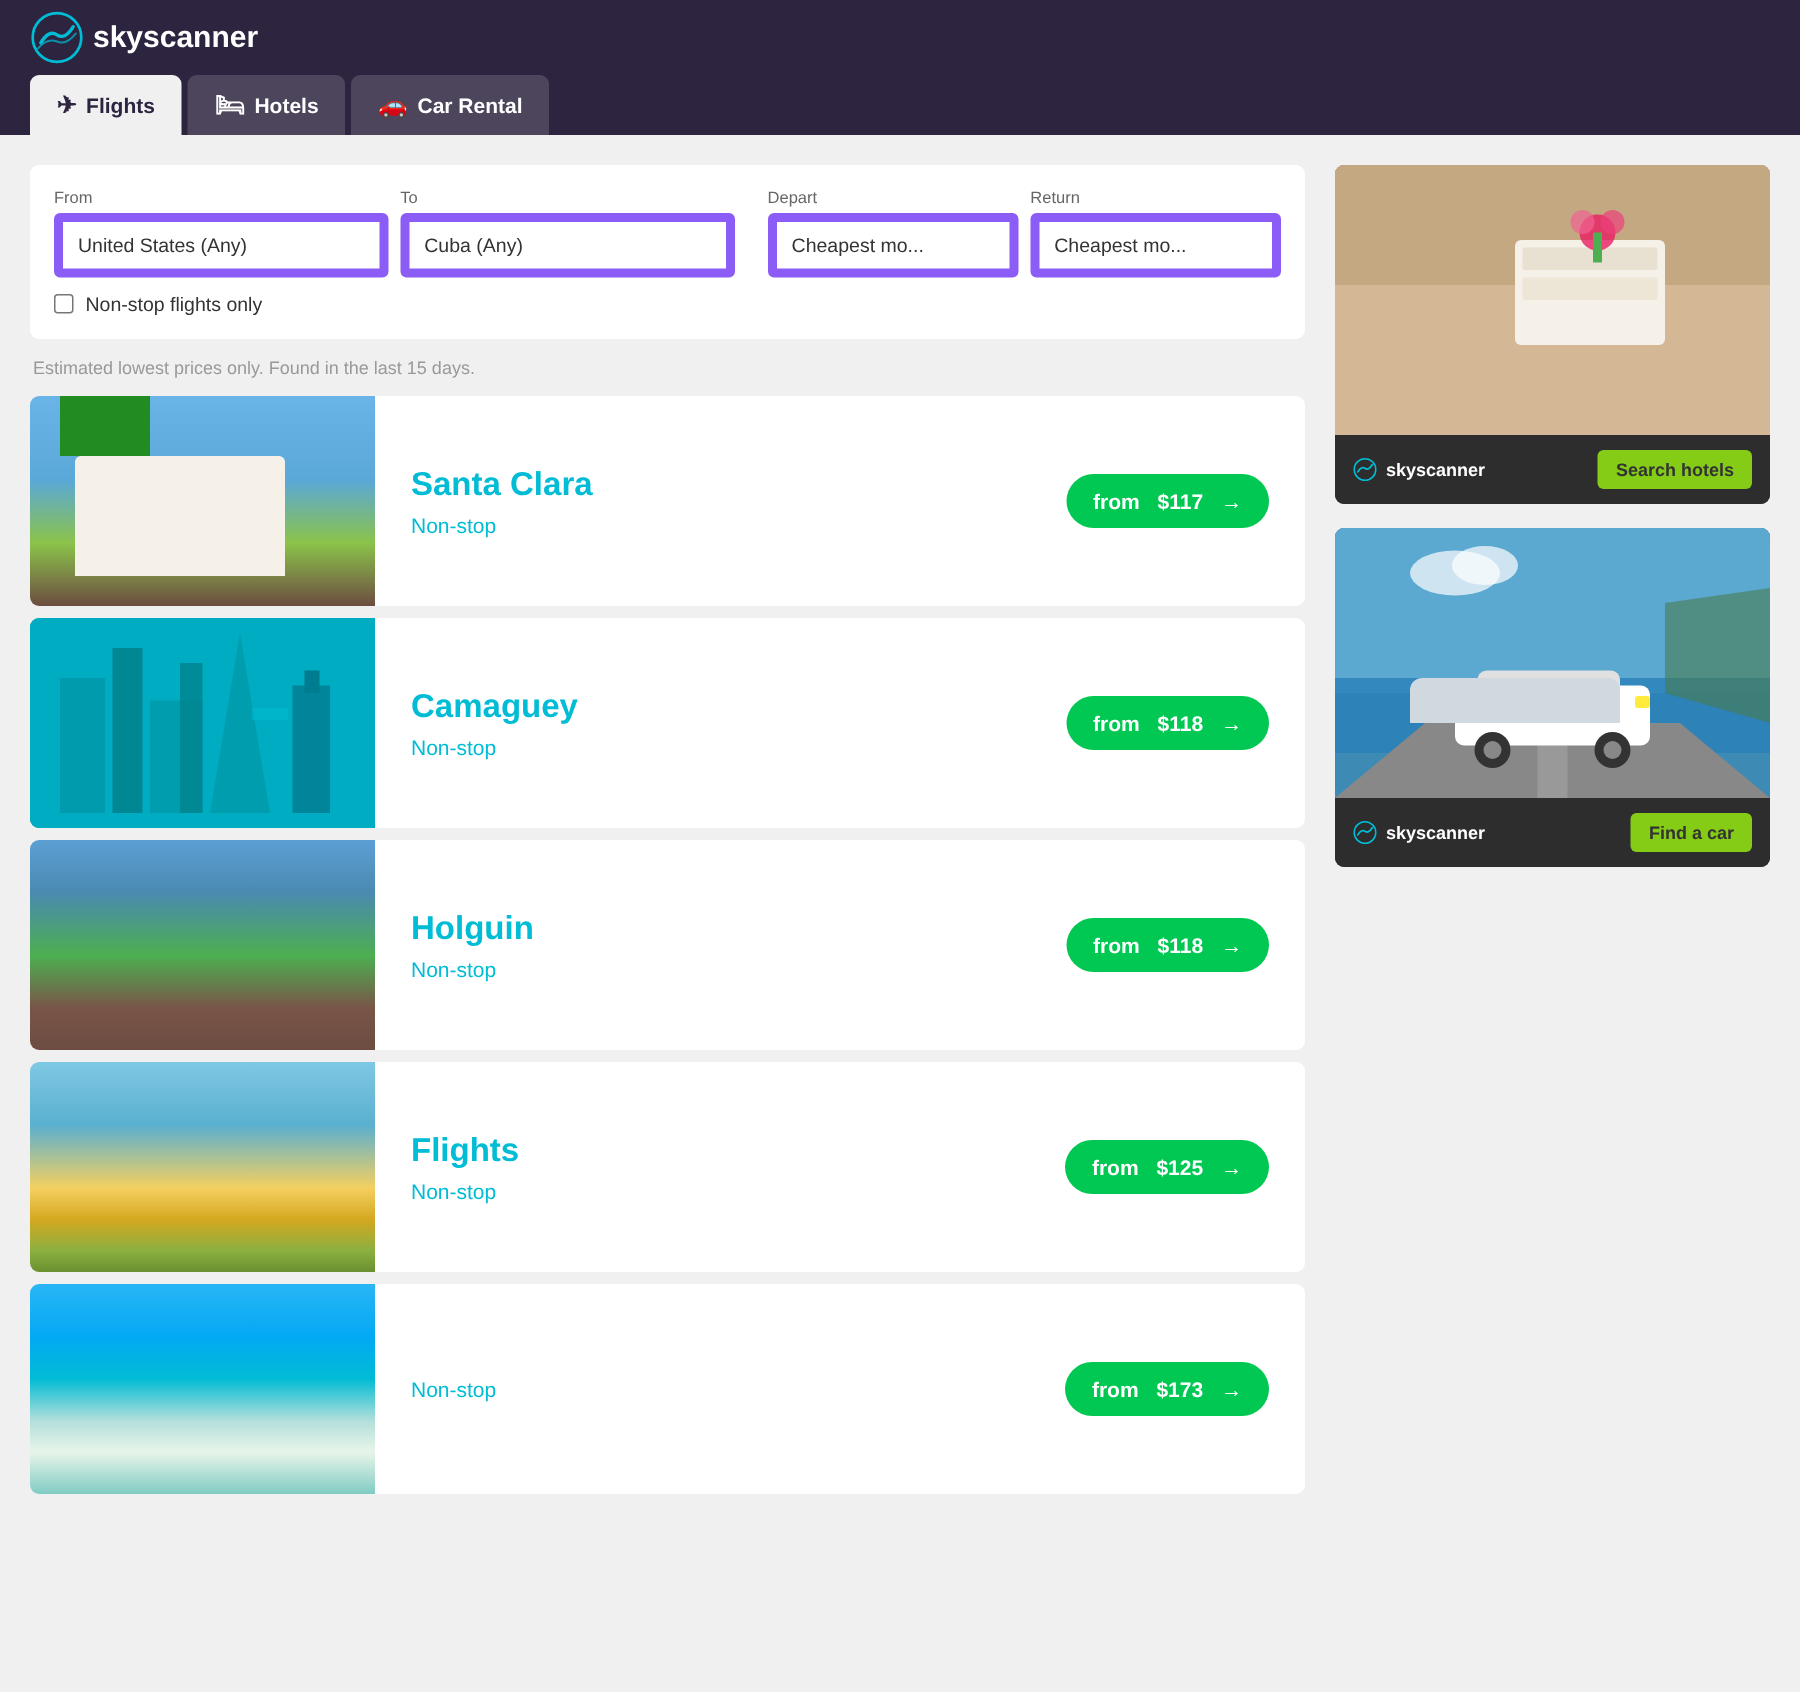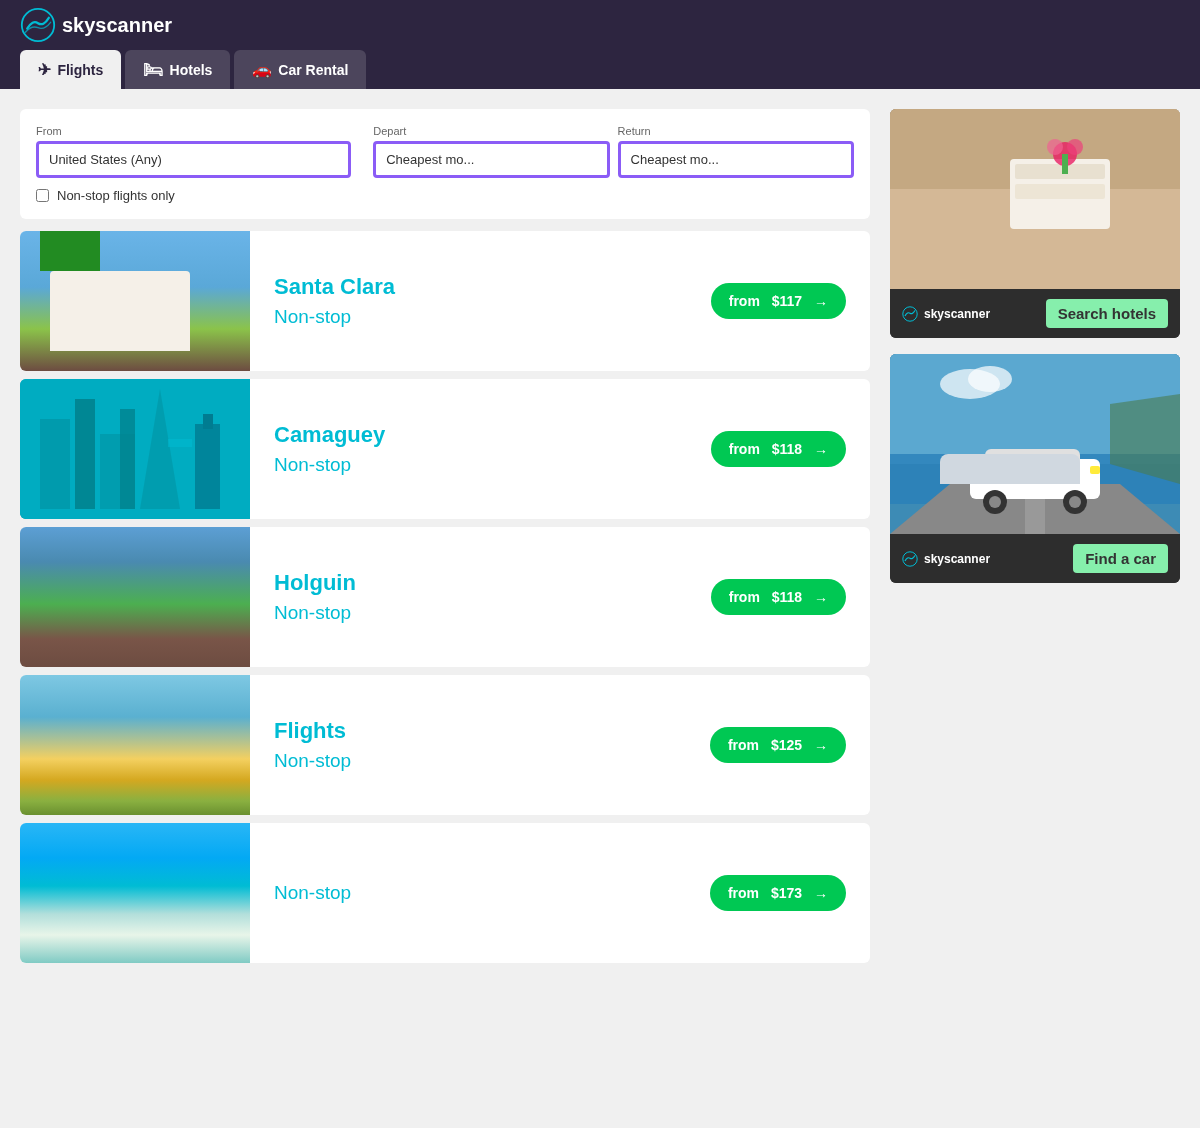--- a/index.html
+++ b/index.html
@@ -139,21 +139,21 @@
     .field-group.from { flex: 2; }
     .field-group.to { flex: 2; }
     .field-group.depart { flex: 1.5; margin-left: 14px; }
     .field-group.return { flex: 1.5; }
     .field-label {
       font-size: 11px;
       color: #666;
       font-weight: 500;
     }
     .field-input {
-      border: 3px solid #8b5cf6;
+      border: 6px solid #8b5cf6;
       border-radius: 4px;
       padding: 8px 10px;
       font-size: 13px;
       color: #333;
       cursor: pointer;
       background: white;
     }
     .checkbox-row {
       display: flex;
       align-items: center;
@@ -202,21 +202,21 @@
       justify-content: center;
       position: relative;
     }
     .destination-name {
       font-size: 22px;
       font-weight: 700;
       color: #00bcd4;
       margin-bottom: 6px;
     }
     .flight-type {
-      font-size: 19px;
+      font-size: 14px;
       color: #00bcd4;
     }
     .price-btn {
       position: absolute;
       right: 24px;
       top: 50%;
       transform: translateY(-50%);
       background: #00c853;
       color: white;
       border: none;
@@ -263,26 +263,26 @@
     }
     .ad-logo-text {
       color: white;
       font-size: 12px;
       font-weight: 600;
       display: flex;
       align-items: center;
       gap: 4px;
     }
     .ad-btn {
-      background: #86efac;
+      background: #84cc16;
       color: #333;
       border: none;
       border-radius: 4px;
       padding: 6px 12px;
-      font-size: 15px;
+      font-size: 12px;
       font-weight: 700;
       cursor: pointer;
     }
 
     
     .santa-clara-img {
       background: linear-gradient(180deg, #6ab4e8 0%, #5aa8d8 40%, #8bc34a 70%, #6d4c41 100%);
       position: relative;
     }
     .santa-clara-img::before {
@@ -397,35 +397,40 @@
 <div class="main-content">
 
   <div class="left-panel">
 
     <div class="search-form">
       <div class="search-fields">
         <div class="field-group from">
           <span class="field-label">From</span>
           <div class="field-input">United States (Any)</div>
         </div>
+        <div class="field-group to">
+          <span class="field-label">To</span>
+          <div class="field-input">Cuba (Any)</div>
+        </div>
         <div class="field-group depart">
           <span class="field-label">Depart</span>
           <div class="field-input">Cheapest mo...</div>
         </div>
         <div class="field-group return">
           <span class="field-label">Return</span>
           <div class="field-input">Cheapest mo...</div>
         </div>
       </div>
       <label class="checkbox-row">
         <input type="checkbox" style="">
         <span>Non-stop flights only</span>
       </label>
     </div>
 
+    <p class="price-note">Estimated lowest prices only. Found in the last 15 days.</p>
 
     <div>
 
       <div class="destination-card">
         <div class="card-image">
           <div class="card-image-placeholder santa-clara-img"></div>
         </div>
         <div class="card-content">
           <div class="destination-name">Santa Clara</div>
           <div class="flight-type">Non-stop</div>

